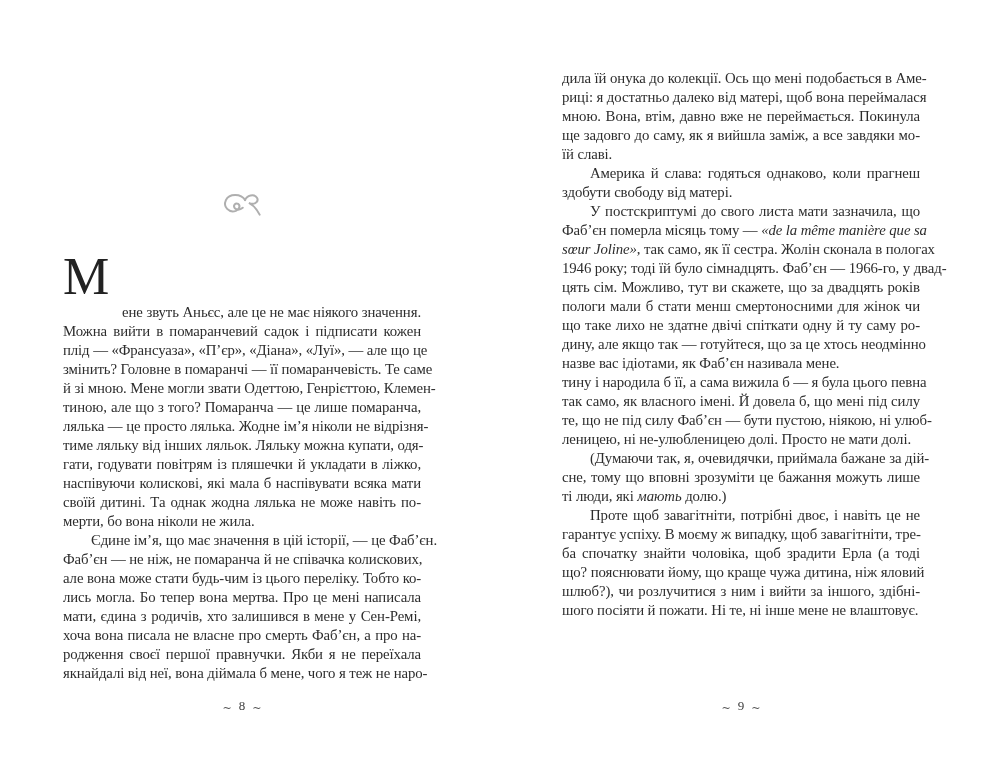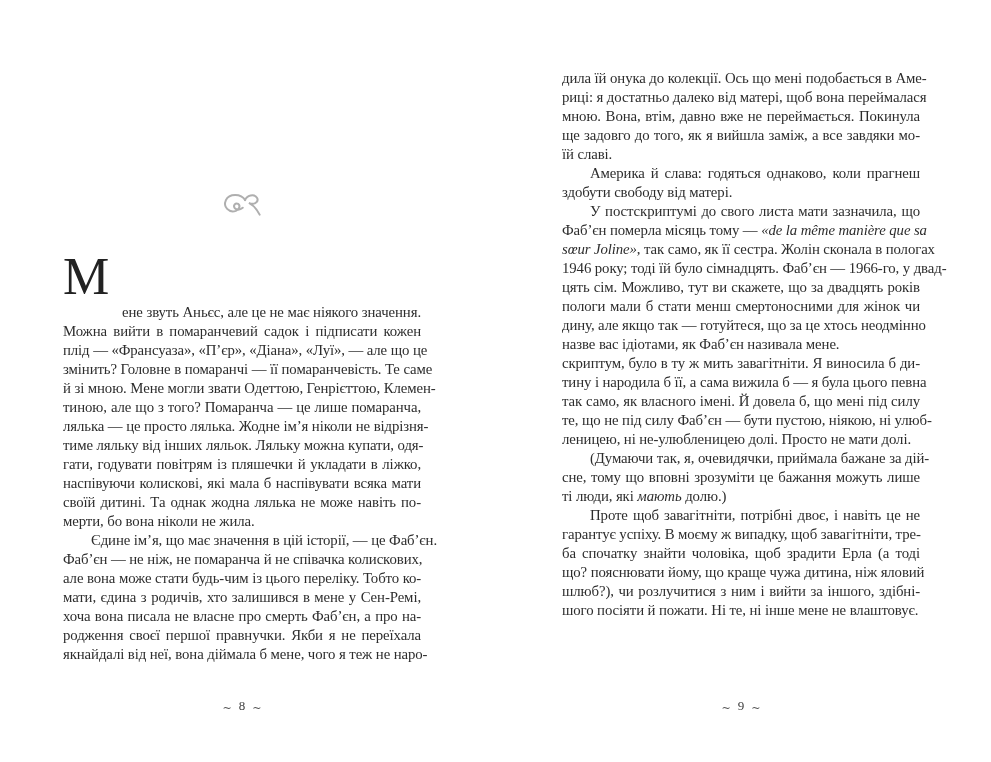--- a/index.html
+++ b/index.html
@@ -58,48 +58,49 @@
       <div class="line"><span>тиною, але що з того? Помаранча — це лише помаранча,</span></div>
       <div class="line"><span>лялька — це просто лялька. Жодне ім’я ніколи не відрізня-</span></div>
       <div class="line"><span>тиме ляльку від інших ляльок. Ляльку можна купати, одя-</span></div>
       <div class="line"><span>гати, годувати повітрям із пляшечки й укладати в ліжко,</span></div>
       <div class="line"><span>наспівуючи колискові, які мала б наспівувати всяка мати</span></div>
       <div class="line"><span>своїй дитині. Та однак жодна лялька не може навіть по-</span></div>
       <div class="line last"><span>мерти, бо вона ніколи не жила.</span></div>
       <div class="line indent"><span>Єдине ім’я, що має значення в цій історії, — це Фаб’єн.</span></div>
       <div class="line"><span>Фаб’єн — не ніж, не помаранча й не співачка колискових,</span></div>
       <div class="line"><span>але вона може стати будь-чим із цього переліку. Тобто ко-</span></div>
+      <div class="line"><span>лись могла. Бо тепер вона мертва. Про це мені написала</span></div>
       <div class="line"><span>мати, єдина з родичів, хто залишився в мене у Сен-Ремі,</span></div>
       <div class="line"><span>хоча вона писала не власне про смерть Фаб’єн, а про на-</span></div>
       <div class="line"><span>родження своєї першої правнучки. Якби я не переїхала</span></div>
       <div class="line"><span>якнайдалі від неї, вона діймала б мене, чого я теж не наро-</span></div>
     </div>
   <div class="folio">
     <span class="tilde">~</span><span>8</span><span class="tilde">~</span>
   </div>
 </div>
 
 <div class="page right">
   <div class="text-block">
       <div class="line"><span>дила їй онука до колекції. Ось що мені подобається в Аме-</span></div>
       <div class="line"><span>риці: я достатньо далеко від матері, щоб вона переймалася</span></div>
       <div class="line"><span>мною. Вона, втім, давно вже не переймається. Покинула</span></div>
-      <div class="line"><span>ще задовго до того, як я вийшла заміж, а все завдяки мо-</span></div>
+      <div class="line"><span>ще задовго до саму, як я вийшла заміж, а все завдяки мо-</span></div>
       <div class="line last"><span>їй славі.</span></div>
       <div class="line indent"><span>Америка й слава: годяться однаково, коли прагнеш</span></div>
       <div class="line last"><span>здобути свободу від матері.</span></div>
       <div class="line indent"><span>У постскриптумі до свого листа мати зазначила, що</span></div>
       <div class="line"><span>Фаб’єн померла місяць тому — </span><i>«de la même manière que sa</i></div>
       <div class="line"><i>sœur Joline»</i><span>, так само, як її сестра. Жолін сконала в пологах</span></div>
       <div class="line"><span>1946 року; тоді їй було сімнадцять. Фаб’єн — 1966-го, у двад-</span></div>
       <div class="line"><span>цять сім. Можливо, тут ви скажете, що за двадцять років</span></div>
       <div class="line"><span>пологи мали б стати менш смертоносними для жінок чи</span></div>
+      <div class="line"><span>що таке лихо не здатне двічі спіткати одну й ту саму ро-</span></div>
       <div class="line"><span>дину, але якщо так — готуйтеся, що за це хтось неодмінно</span></div>
       <div class="line last"><span>назве вас ідіотами, як Фаб’єн називала мене.</span></div>
-      <div class="line"><span>скриптум, було в ту ж мить завагітніти. Я виносила б ди-</span></div>
       <div class="line"><span>тину і народила б її, а сама вижила б — я була цього певна</span></div>
       <div class="line"><span>так само, як власного імені. Й довела б, що мені під силу</span></div>
       <div class="line"><span>те, що не під силу Фаб’єн — бути пустою, ніякою, ні улюб-</span></div>
       <div class="line last"><span>леницею, ні не-улюбленицею долі. Просто не мати долі.</span></div>
       <div class="line indent"><span>(Думаючи так, я, очевидячки, приймала бажане за дій-</span></div>
       <div class="line"><span>сне, тому що вповні зрозуміти це бажання можуть лише</span></div>
       <div class="line last"><span>ті люди, які </span><i>мають</i><span> долю.)</span></div>
       <div class="line indent"><span>Проте щоб завагітніти, потрібні двоє, і навіть це не</span></div>
       <div class="line"><span>гарантує успіху. В моєму ж випадку, щоб завагітніти, тре-</span></div>
       <div class="line"><span>ба спочатку знайти чоловіка, щоб зрадити Ерла (а тоді</span></div>

